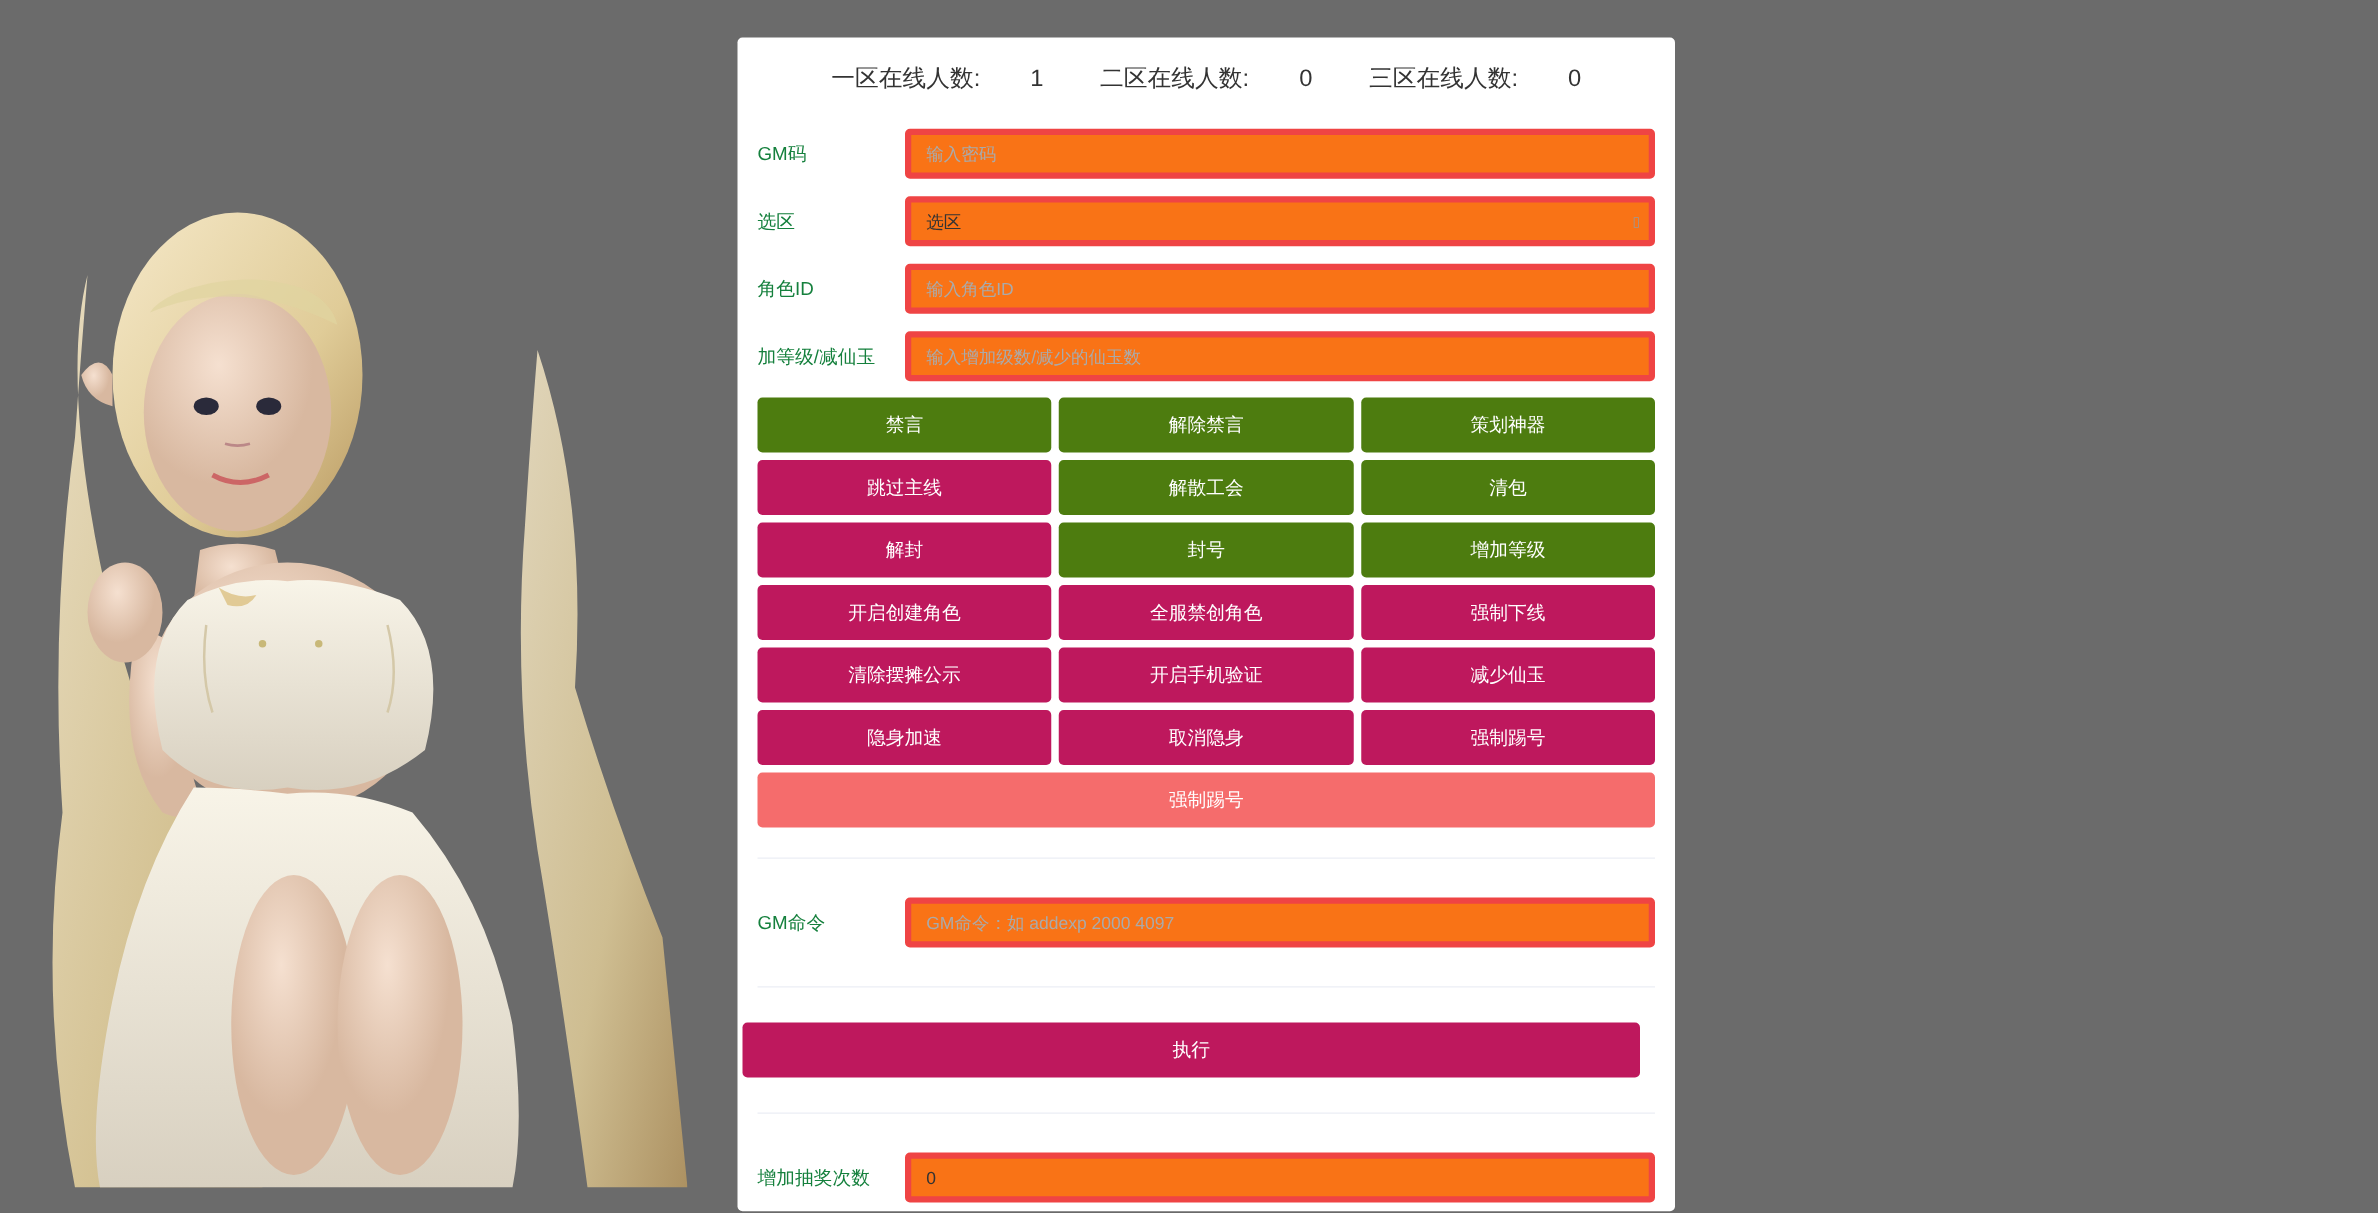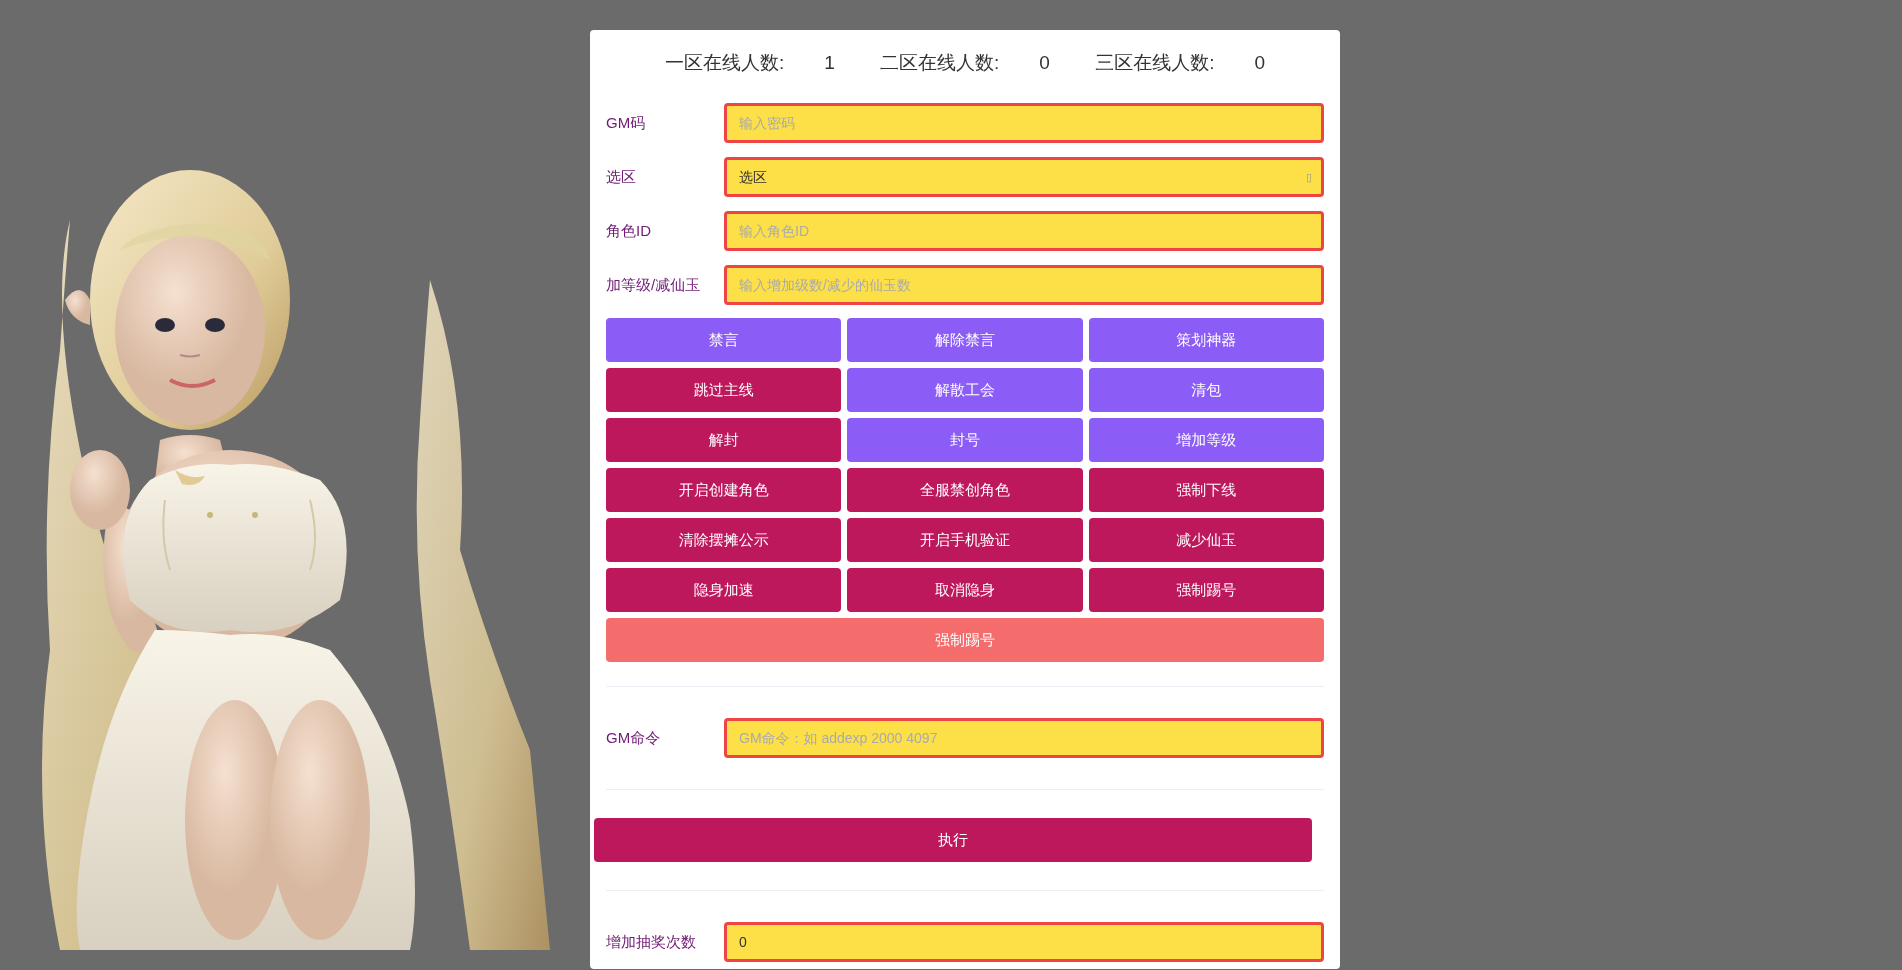--- a/index.html
+++ b/index.html
@@ -44,32 +44,32 @@
       margin: 0 20px;
     }
     .form-row {
       display: flex;
       align-items: center;
       padding: 7px 16px;
     }
     .form-label {
       width: 118px;
       font-size: 15px;
-      color: #701a75;
+      color: #15803d;
       flex-shrink: 0;
     }
     .form-input, .form-select {
       flex: 1;
       height: 40px;
-      border: 3px solid #ef4444;
+      border: 5px solid #ef4444;
       border-radius: 4px;
       padding: 0 12px;
       font-size: 14px;
       color: #333;
-      background: #fde047;
+      background: #f97316;
       font-family: inherit;
     }
     .form-input::placeholder {
       color: #aaa;
     }
     .form-select {
       appearance: none;
       cursor: pointer;
       position: relative;
     }
@@ -104,21 +104,21 @@
       font-size: 15px;
       cursor: pointer;
       font-family: inherit;
     }
     .btn-third {
       flex: 0 0 calc((100% - 12px) / 3);
     }
     .btn-full {
       flex: 0 0 100%;
     }
-    .btn-orange { background: #8b5cf6; }
+    .btn-orange { background: #4d7c0f; }
     .btn-blue { background: #be185d; }
     .btn-red { background: #f56c6c; }
     .divider {
       height: 1px;
       background: #ebeef5;
       margin: 24px 16px;
     }
     .exec-btn {
       margin: 4px;
       width: calc(100% - 32px);

